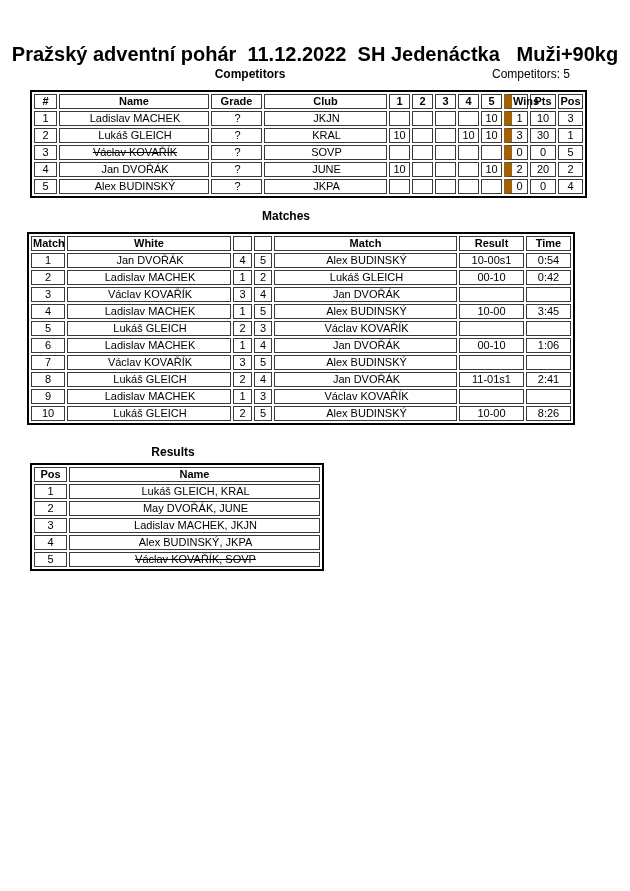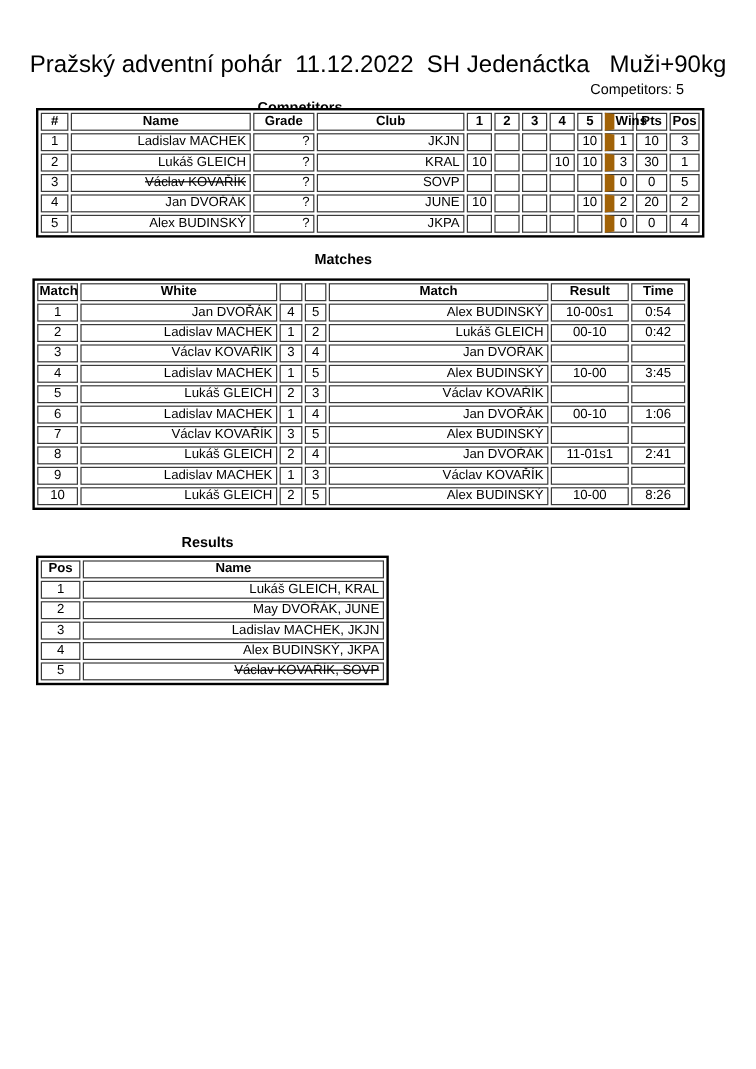--- a/index.html
+++ b/index.html
@@ -1,33 +1,33 @@
 <!DOCTYPE html>
 <html><head>
 <meta charset="utf-8">
 <style>
   html,body{margin:0;padding:0;}
   body{width:630px;height:891px;background:#ffffff;position:relative;overflow:hidden;
        font-family:"Liberation Sans","DejaVu Sans",sans-serif;color:#000;}
   .title{position:absolute;top:43px;left:315px;transform:translateX(-50%);
-         font-size:20px;font-weight:normal;white-space:pre;letter-spacing:0px;}
+         font-size:20px;font-weight:bold;white-space:pre;letter-spacing:0px;}
   .subcount{position:absolute;top:67px;right:60px;font-size:12px;}
   .sec-heading{position:absolute;transform:translateX(-50%);font-size:12px;font-weight:bold;white-space:nowrap;}
-  #competitors-heading{top:82px;left:250px;}
+  #competitors-heading{top:67px;left:250px;}
   #matches-heading{top:209px;left:286px;}
   #results-heading{top:445px;left:173px;}
   table{position:absolute;border-collapse:separate;border-spacing:2px;
         border:2px solid #000;table-layout:fixed;background:#fff;}
   #competitors-table{left:30px;top:90px;width:528px;}
   #matches-table{left:27px;top:232px;width:528px;}
   #results-table{left:30px;top:463px;width:288px;}
   th,td{border:1px solid #3a3a3a;font-size:11px;height:13px;line-height:13px;
         padding:0 3px;white-space:nowrap;overflow:hidden;text-align:center;}
   th{font-weight:bold;overflow:visible;padding:0 1px;}
-  td.l{text-align:right;padding-left:5px;}
+  td.l{text-align:center;padding-left:5px;}
   .thick{border-left:8px solid #a16207;}
   .strike{text-decoration:line-through;}
 </style>
 </head>
 <body>
 
 <div class="title">Pražský adventní pohár  11.12.2022  SH Jedenáctka   Muži+90kg</div>
 <div class="subcount">Competitors: 5</div>
 
 <div class="sec-heading" id="competitors-heading">Competitors</div>

